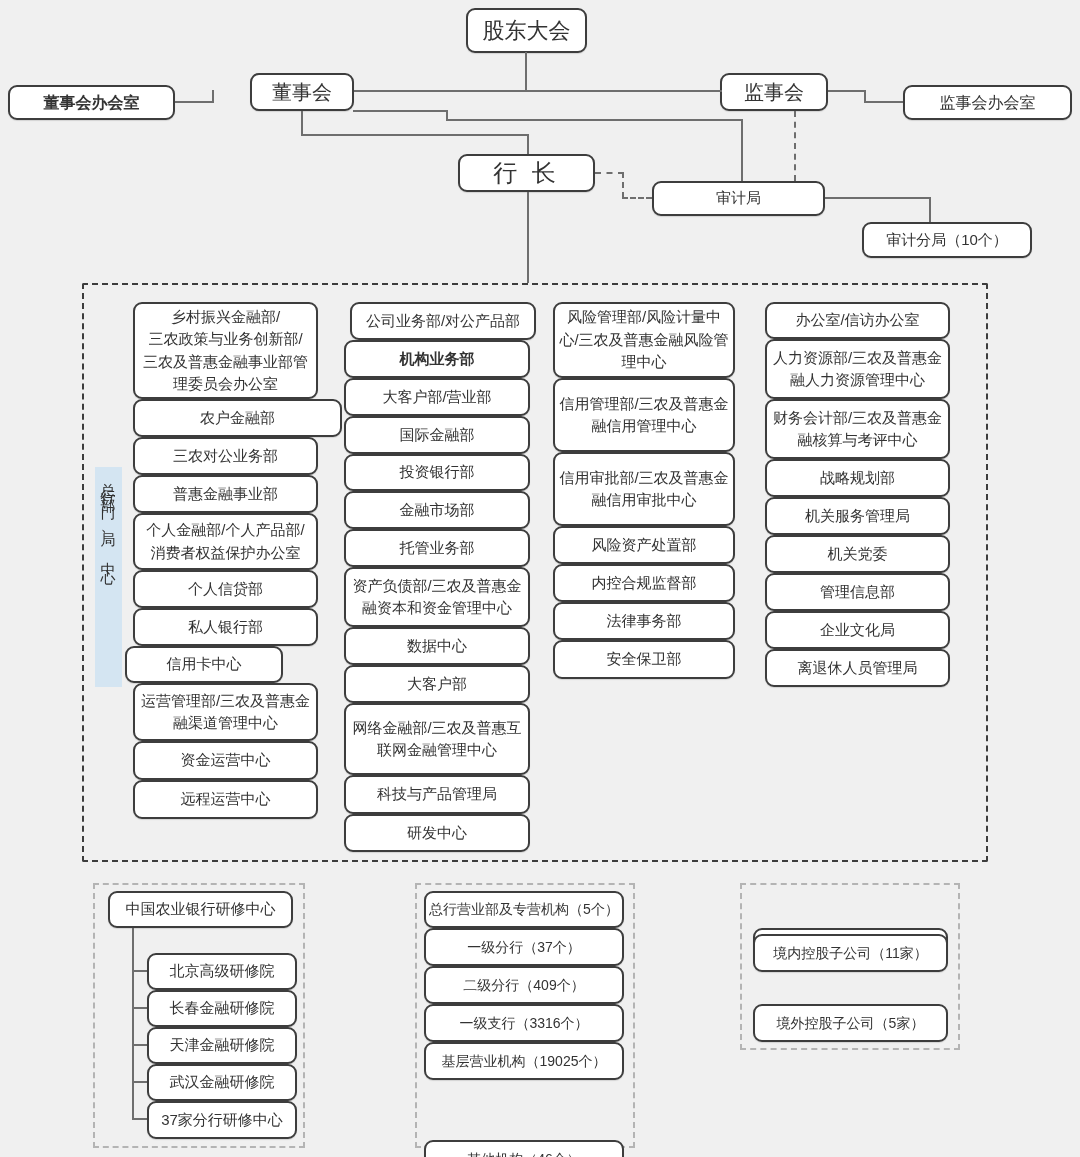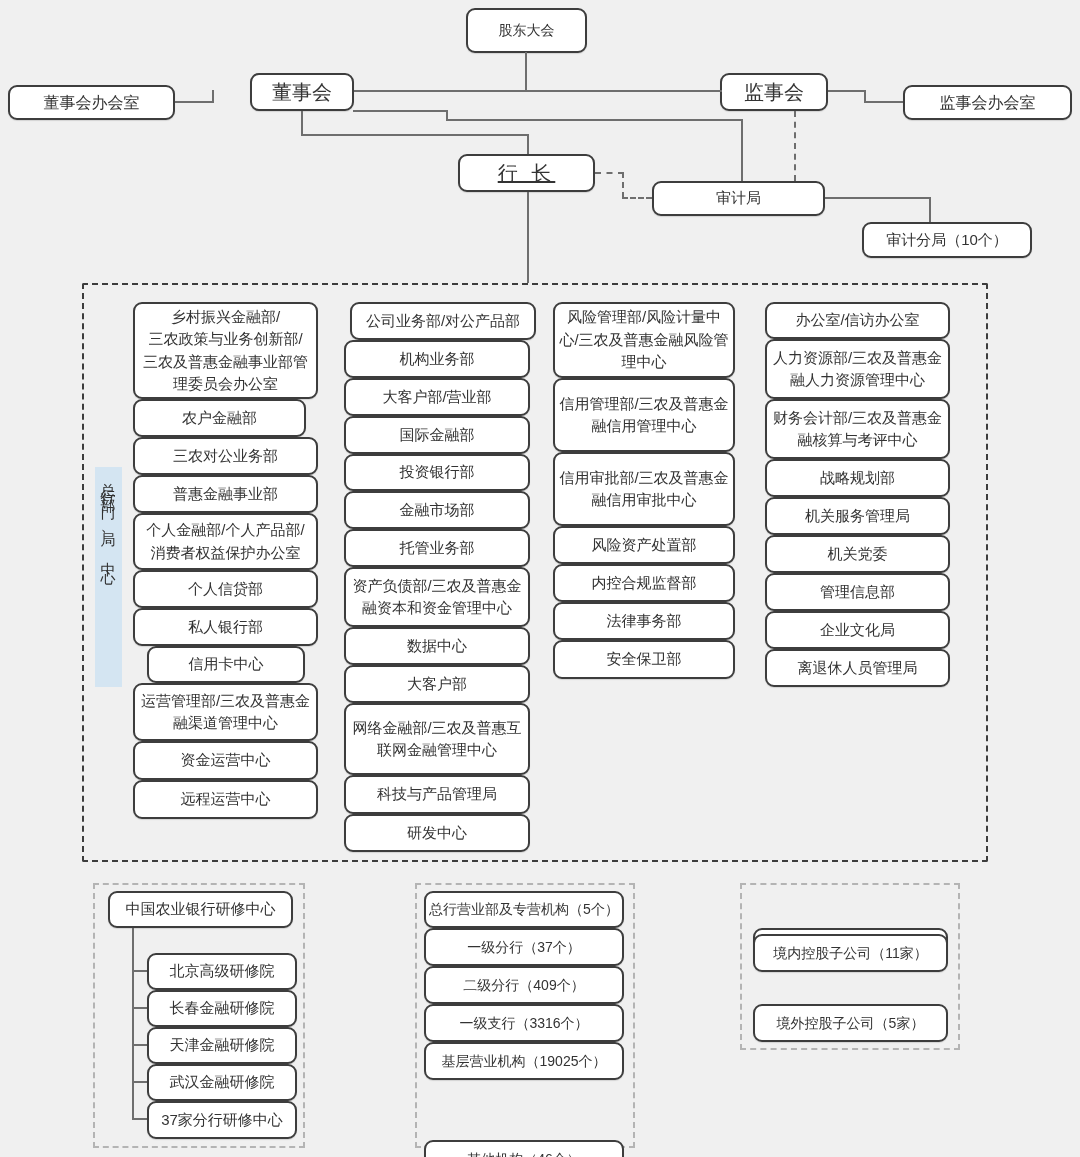--- a/index.html
+++ b/index.html
@@ -16,35 +16,35 @@
   .ln  { position:absolute; background:#6e6e6e; }
   .dash-h { position:absolute; height:0; border-top:2px dashed #6e6e6e; }
   .dash-v { position:absolute; width:0;  border-left:2px dashed #6e6e6e; }
   .frame { position:absolute; box-sizing:border-box; border:2px dashed #3d3d3d; border-radius:2px; }
   .gframe { position:absolute; box-sizing:border-box; border:2px dashed #b4b4b4; }
   .side-label {
     position:absolute; writing-mode:vertical-rl; text-orientation:upright;
     background:#d4e5f2; color:#2f2f2f; font-size:15px; letter-spacing:7px;
     padding:4px 3px; line-height:1.4;
   }
-  .f22 { font-size:14px; }
+  .f22 { font-size:22px; }
   .f20 { font-size:20px; }
-  .f19 { font-size:20px; letter-spacing:4px;text-decoration:underline; }
+  .f19 { font-size:24px; letter-spacing:4px; }
   .f16 { font-size:16px; }
   .f14 { font-size:14px; padding:1px 2px; }
 </style>
 </head>
 <body>
 
 <div class="canvas">
 
   <div class="node f22" style="left:466px;top:8px;width:121px;height:45px;">股东大会</div>
   <div class="node f20" style="left:250px;top:73px;width:104px;height:38px;">董事会</div>
   <div class="node f20" style="left:720px;top:73px;width:108px;height:38px;">监事会</div>
-  <div class="node f16" style="left:8px;top:85px;width:167px;height:35px;">董事会办会室</div>
+  <div class="node f16" style="left:8px;top:85px;width:167px;height:35px;font-weight:bold;">董事会办会室</div>
   <div class="node f16" style="left:903px;top:85px;width:169px;height:35px;">监事会办会室</div>
   <div class="node f19" style="left:458px;top:154px;width:137px;height:38px;">行 长</div>
   <div class="node" style="left:652px;top:181px;width:173px;height:35px;">审计局</div>
   <div class="node" style="left:862px;top:222px;width:170px;height:36px;">审计分局（10个）</div>
 
   <div class="ln" style="left:525px;top:52px;width:2px;height:39px;"></div>
   <div class="ln" style="left:354px;top:90px;width:368px;height:2px;"></div>
   <div class="ln" style="left:175px;top:101px;width:39px;height:2px;"></div>
   <div class="ln" style="left:212px;top:90px;width:2px;height:13px;"></div>
   <div class="ln" style="left:828px;top:90px;width:38px;height:2px;"></div>
@@ -66,35 +66,35 @@
   <div class="dash-v" style="left:622px;top:172px;height:26px;"></div>
   <div class="dash-h" style="left:622px;top:197px;width:30px;"></div>
 
   <div class="frame" style="left:82px;top:283px;width:906px;height:579px;"></div>
   <div class="side-label" style="left:95px;top:467px;height:212px;">总行部门、局、中心</div>
 
   <div class="node" style="left:133px;top:302px;width:185px;height:97px;">乡村振兴金融部/
 三农政策与业务创新部/
 三农及普惠金融事业部管
 理委员会办公室</div>
-  <div class="node" style="left:133px;top:399px;width:173px;height:38px;">农户金融部</div>
+  <div class="node" style="left:133px;top:399px;width:209px;height:38px;">农户金融部</div>
   <div class="node" style="left:133px;top:437px;width:185px;height:38px;">三农对公业务部</div>
   <div class="node" style="left:133px;top:475px;width:185px;height:38px;">普惠金融事业部</div>
   <div class="node" style="left:133px;top:513px;width:185px;height:57px;">个人金融部/个人产品部/
 消费者权益保护办公室</div>
   <div class="node" style="left:133px;top:570px;width:185px;height:38px;">个人信贷部</div>
   <div class="node" style="left:133px;top:608px;width:185px;height:38px;">私人银行部</div>
-  <div class="node" style="left:147px;top:646px;width:158px;height:37px;">信用卡中心</div>
+  <div class="node" style="left:125px;top:646px;width:158px;height:37px;">信用卡中心</div>
   <div class="node" style="left:133px;top:683px;width:185px;height:58px;">运营管理部/三农及普惠金
 融渠道管理中心</div>
   <div class="node" style="left:133px;top:741px;width:185px;height:39px;">资金运营中心</div>
   <div class="node" style="left:133px;top:780px;width:185px;height:39px;">远程运营中心</div>
 
   <div class="node" style="left:344px;top:302px;width:186px;height:38px;margin-left:6px;">公司业务部/对公产品部</div>
-  <div class="node" style="left:344px;top:340px;width:186px;height:38px;">机构业务部</div>
+  <div class="node" style="left:344px;top:340px;width:186px;height:38px;font-weight:bold;">机构业务部</div>
   <div class="node" style="left:344px;top:378px;width:186px;height:38px;">大客户部/营业部</div>
   <div class="node" style="left:344px;top:416px;width:186px;height:38px;">国际金融部</div>
   <div class="node" style="left:344px;top:454px;width:186px;height:37px;">投资银行部</div>
   <div class="node" style="left:344px;top:491px;width:186px;height:38px;">金融市场部</div>
   <div class="node" style="left:344px;top:529px;width:186px;height:38px;">托管业务部</div>
   <div class="node" style="left:344px;top:567px;width:186px;height:60px;">资产负债部/三农及普惠金
 融资本和资金管理中心</div>
   <div class="node" style="left:344px;top:627px;width:186px;height:38px;">数据中心</div>
   <div class="node" style="left:344px;top:665px;width:186px;height:38px;">大客户部</div>
   <div class="node" style="left:344px;top:703px;width:186px;height:72px;">网络金融部/三农及普惠互

